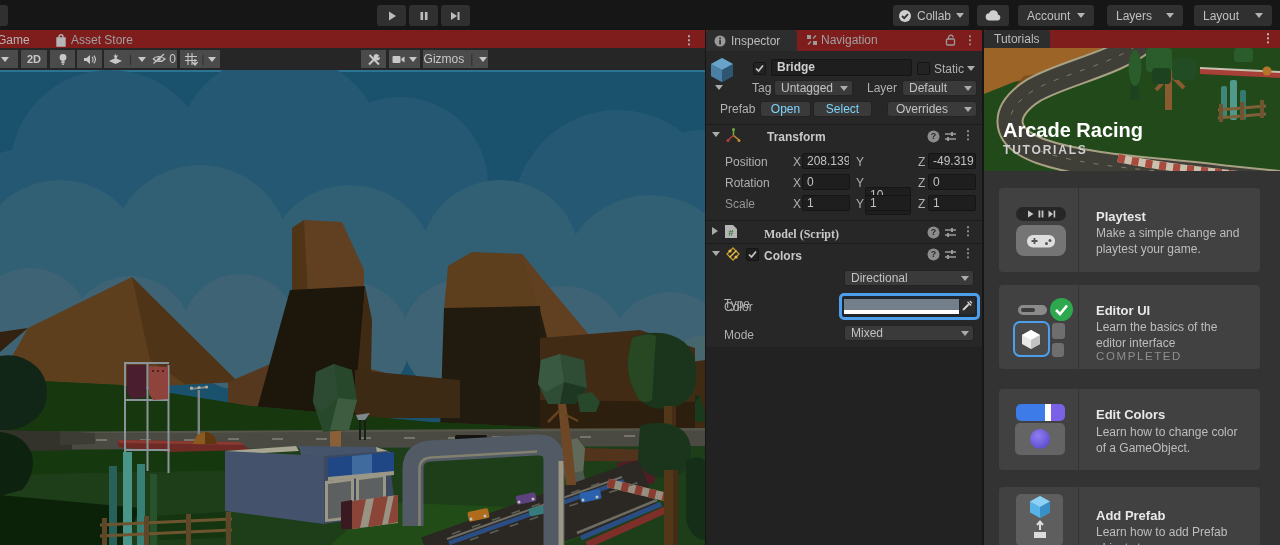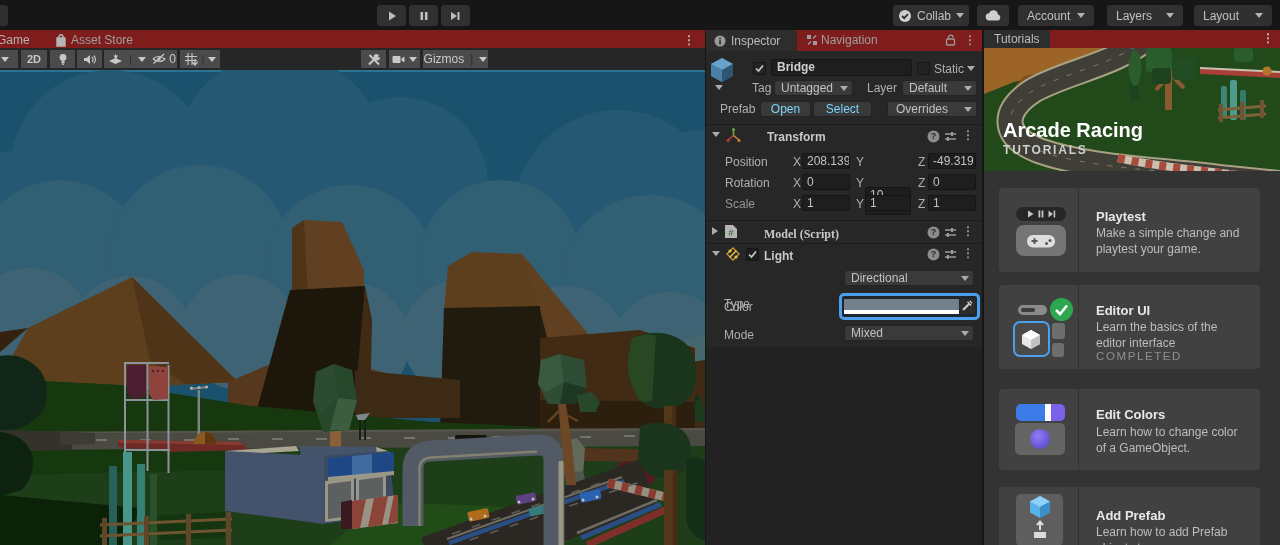--- a/index.html
+++ b/index.html
@@ -489,21 +489,21 @@
       <path d="M2 8 L8 2 L14 8 L8 14 Z" fill="none" stroke="#c79a2e" stroke-width="1.3"></path>
       <circle cx="5" cy="5" r="1.6" fill="#e8c04a"></circle>
         <circle cx="11" cy="11" r="1.6" fill="#e8c04a"></circle>
       <path d="M4.5 11.5 L11.5 4.5" stroke="#e8c04a" stroke-width="1.4"></path>
     </svg>
     <div class="chk" style="left:40px; top:197px; background:#1e1e1e;">
       <svg width="11" height="11" viewBox="0 0 11 11" style="margin:0 0 2px 0;">
           <path d="M2 5.5 L4.5 8 L9 2.5" stroke="#c8c8c8" stroke-width="1.7" fill="none"></path>
         </svg>
     </div>
-    <div class="hdr" style="left:58px; top:198px;">Light</div>
+    <div class="hdr" style="left:58px; top:198px;">Colors</div>
     <svg class="abs" style="left:221px; top:197px;" width="13" height="13" viewBox="0 0 13 13">
         <circle cx="6.5" cy="6.5" r="6" fill="#8c8c8c"></circle>
         <text x="6.5" y="9.4" font-size="9" font-weight="bold" text-anchor="middle" fill="#2a2a2a">?</text>
       </svg>
     <svg class="abs" style="left:238px; top:197px;" width="13" height="13" viewBox="0 0 13 13" stroke="#9a9a9a" stroke-width="1.3">
         <path d="M1 4 h11 M1 9 h11"></path>
         <path d="M8 2 v4 M4 7 v4" stroke-width="2"></path>
       </svg>
     <div class="abs" style="left:256px; top:195px; color:#9a9a9a; font-weight:bold; font-size:12px;">⋮</div>
 

